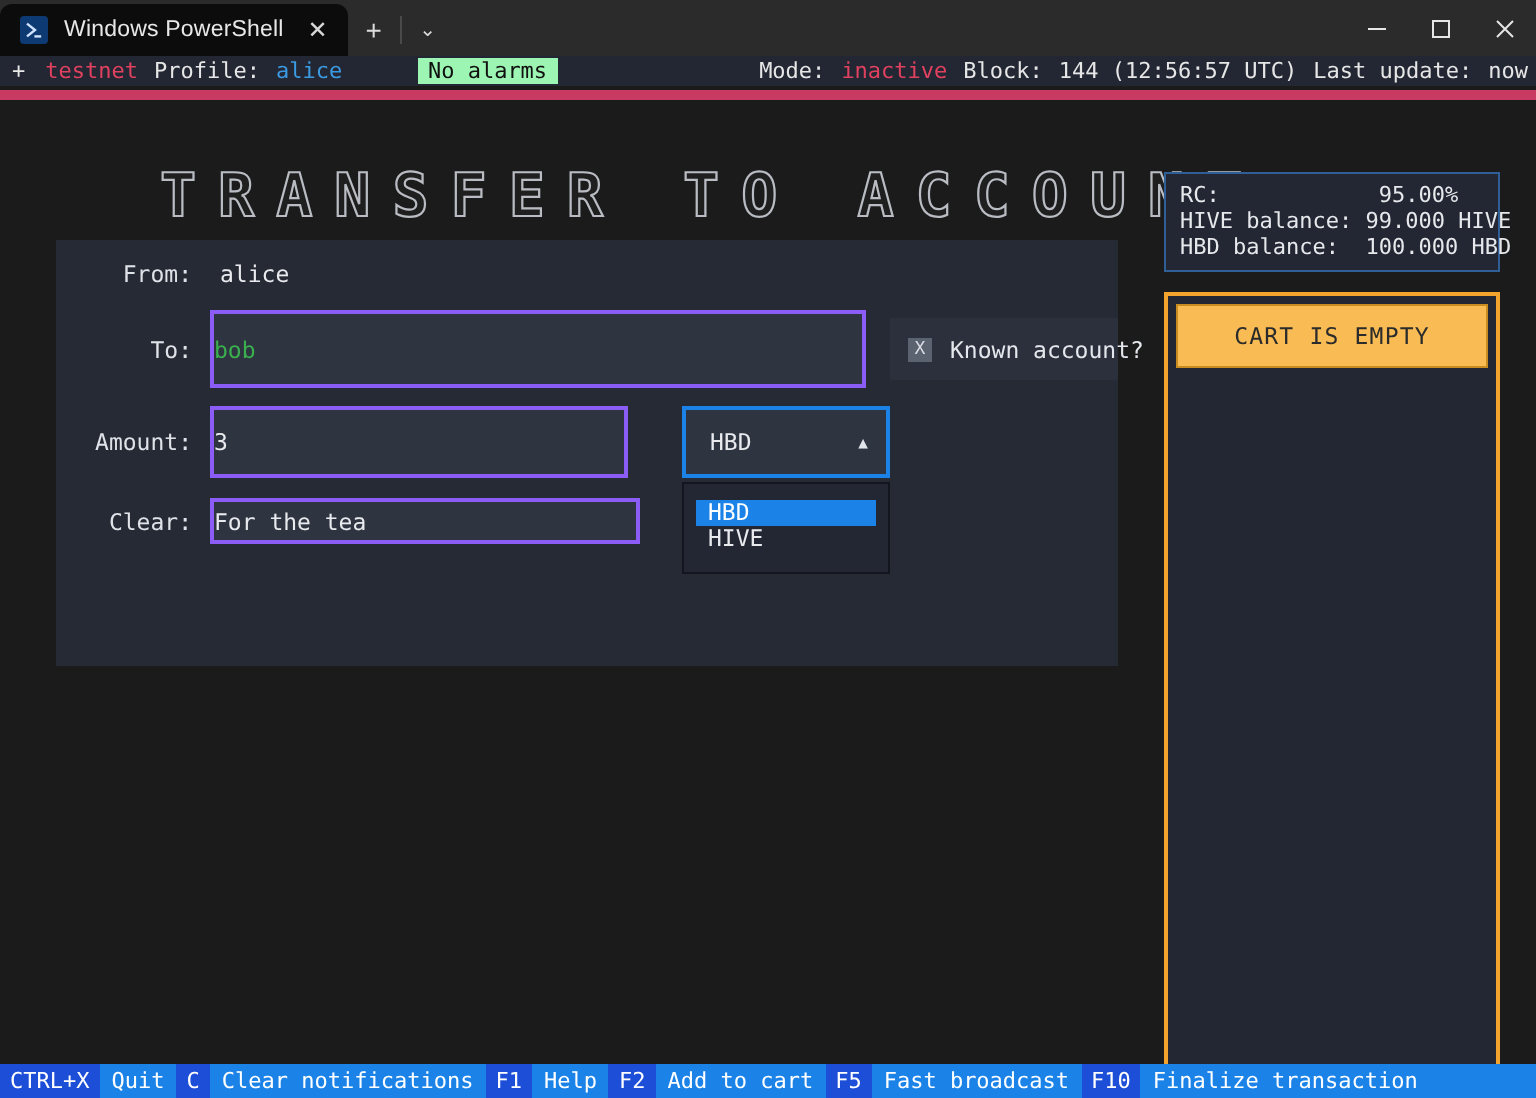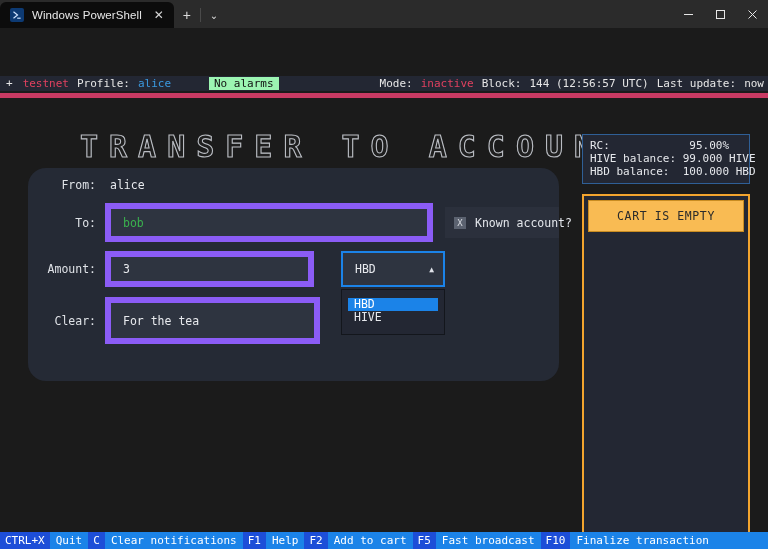--- a/index.html
+++ b/index.html
@@ -6,21 +6,21 @@
   body{
     width:768px;height:549px;overflow:hidden;
     background:#1b1b1b;
     font-family:"DejaVu Sans Mono","Liberation Mono",monospace;
     -webkit-font-smoothing:none;
   }
   
   .win{
     position:absolute;inset:0;
     background:#1b1b1b;
-    display:flex;flex-direction:column;gap:48px;
+    display:flex;flex-direction:column;
   }
   .titlebar{
     height:28px;flex:0 0 28px;background:#2b2b2b;
     display:flex;align-items:stretch;position:relative;
   }
   .tab{
     margin-top:2px;
     height:26px;background:#0c0c0c;border-radius:6px 6px 0 0;
     display:flex;align-items:center;gap:8px;padding:0 6px 0 10px;
     min-width:146px;
@@ -86,50 +86,49 @@
     font-family:"DejaVu Sans Mono","Liberation Mono",monospace;
     font-size:30px;font-weight:bold;letter-spacing:11px;
     color:#1f1f1f;
     -webkit-text-stroke:1.1px #b9bcc2;
     text-shadow:0 0 0 #b9bcc2;
   }
   
   .formpanel{
     position:absolute;left:28px;top:92px;width:531px;height:213px;
     background:#252a35;
-    border-radius:18px;
   }
   .row{display:flex;align-items:center;}
   .lbl{
     color:#dfe2e7;font-size:11.5px;text-align:right;
     width:68px;flex:0 0 68px;padding-right:9px;
   }
   .row-from{padding-top:10px;}
   .from-val{color:#e8eaee;font-size:11.5px;padding-left:5px;}
   .inputbox{
-    background:#2e3440;border:6px solid #8b5cf6;
+    background:#2e3440;border:2px solid #8b5cf6;
     font-size:11.5px;color:#e8eaee;
-    display:flex;align-items:center;padding-left:12px;
+    display:flex;align-items:center;
     box-sizing:border-box;
   }
   .to-input{width:339px;height:39px;}
   .to-val{color:#3ab14e;}
   .known{
     margin-left:12px;width:114px;height:31px;background:#2b303c;
     display:flex;align-items:center;gap:9px;padding-left:9px;
     box-sizing:border-box;
   }
   .checkbox{
     width:12px;height:12px;background:#5b6270;color:#d9dce2;
     font-size:9px;display:flex;align-items:center;justify-content:center;
     flex:0 0 12px;
   }
   .known-label{color:#e4e7ec;font-size:11.5px;white-space:nowrap;}
   .amount-input{width:209px;height:36px;}
-  .memo-input{width:215px;height:47px;}
+  .memo-input{width:215px;height:23px;}
   
   .selwrap{position:relative;margin-left:27px;}
   .select{
     width:104px;height:36px;background:#2e3440;border:2px solid #1b83e8;
     display:flex;align-items:center;box-sizing:border-box;padding:0 9px 0 12px;
     font-size:11.5px;color:#e8eaee;
   }
   .select .caret{margin-left:auto;font-size:8px;color:#e0e3e9;}
   .options{
     position:absolute;left:0;top:38px;width:104px;

